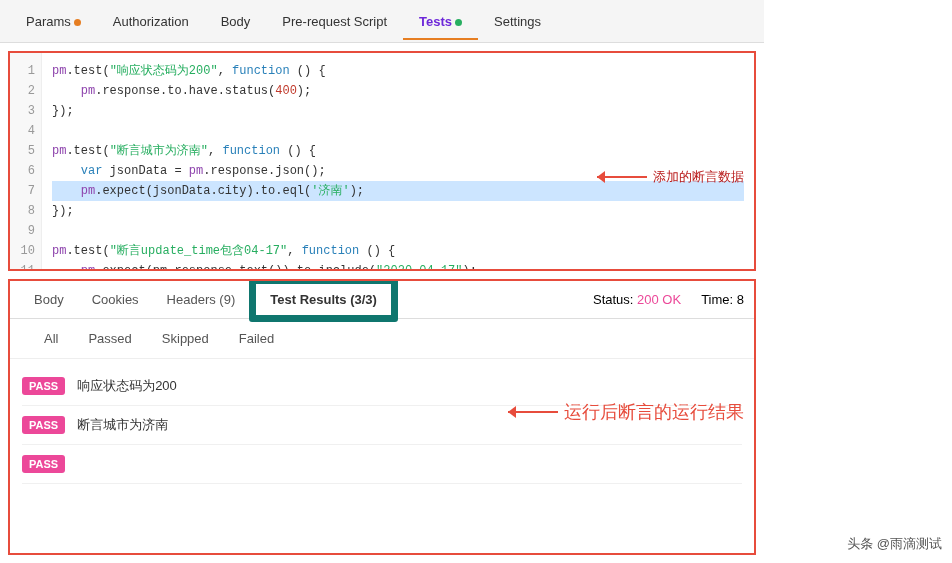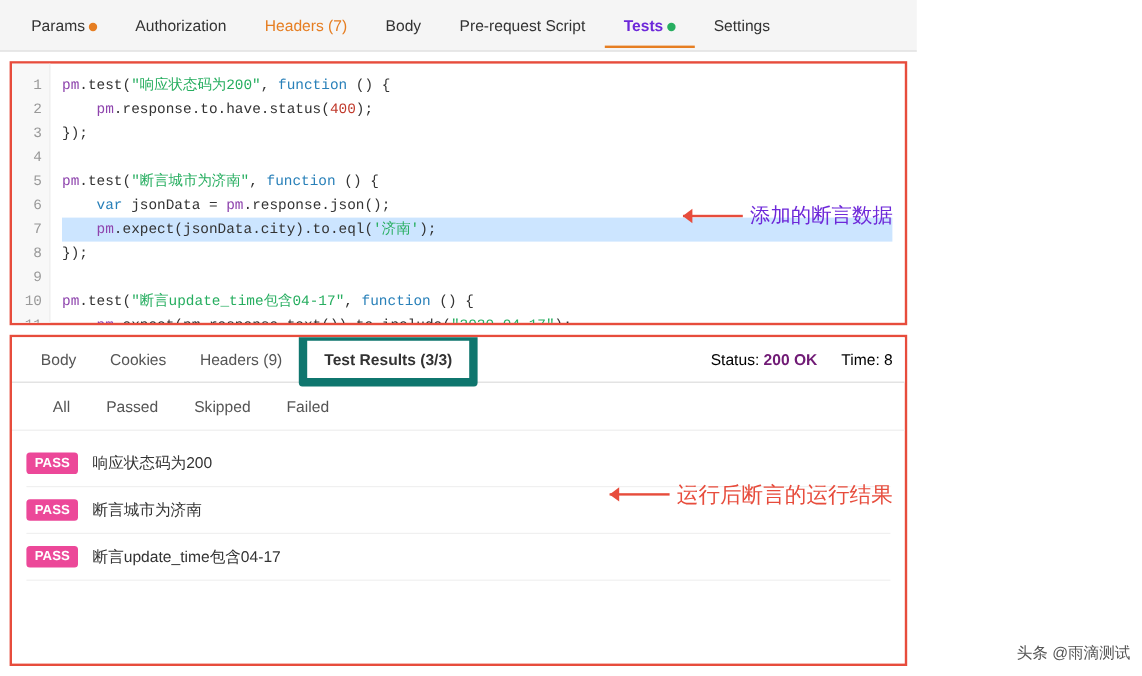--- a/index.html
+++ b/index.html
@@ -128,21 +128,21 @@
       border-radius: 3px;
       color: #333;
       font-weight: bold;
     }
     .status-bar {
       margin-left: auto;
       display: flex;
       gap: 20px;
       font-size: 13px;
     }
-    .status-ok { color: #701a75; font-weight: bold; }
+    .status-ok { color: #ec4899; font-weight: normal; }
 
     
     .filter-tabs {
       display: flex;
       gap: 10px;
       padding: 8px 24px;
       border-bottom: 1px solid #eee;
     }
     .filter-tab {
       padding: 4px 10px;
@@ -238,21 +238,20 @@
 </head>
 <body>
 
 <div class="outer-wrapper">
 
   <div class="top-tabs">
     <div class="tab-item">
       Params<span class="tab-dot dot-orange"></span>
     </div>
     <div class="tab-item">Authorization</div>
-    <div class="tab-item" style="color:#e67e22;">Headers (7)</div>
     <div class="tab-item">Body</div>
     <div class="tab-item">Pre-request Script</div>
     <div class="tab-item active">
       Tests<span class="tab-dot dot-green"></span>
     </div>
     <div class="tab-item">Settings</div>
   </div>
 
   <div class="main-content">
 
@@ -330,29 +329,28 @@
         <div class="test-item">
           <span class="pass-badge">PASS</span>
           <span class="test-name">响应状态码为200</span>
         </div>
         <div class="test-item">
           <span class="pass-badge">PASS</span>
           <span class="test-name">断言城市为济南</span>
         </div>
         <div class="test-item">
           <span class="pass-badge">PASS</span>
-          <span class="test-name">断言update_time包含04-17</span>
         </div>
       </div>
     </div>
   </div>
 
   <div class="annotation-box">
     <div class="arr"></div>
-    <span style="color:#6d28d9; font-size:17px;">添加的断言数据</span>
+    <span style="color:#b91c1c; font-size:13px;">添加的断言数据</span>
   </div>
 
   <div class="annotation-box2">
     <div class="arr2"></div>
     <span style="color:#e74c3c; font-size:18px;">运行后断言的运行结果</span>
   </div>
 
   <div class="watermark">头条 @雨滴测试</div>
 </div>
 

